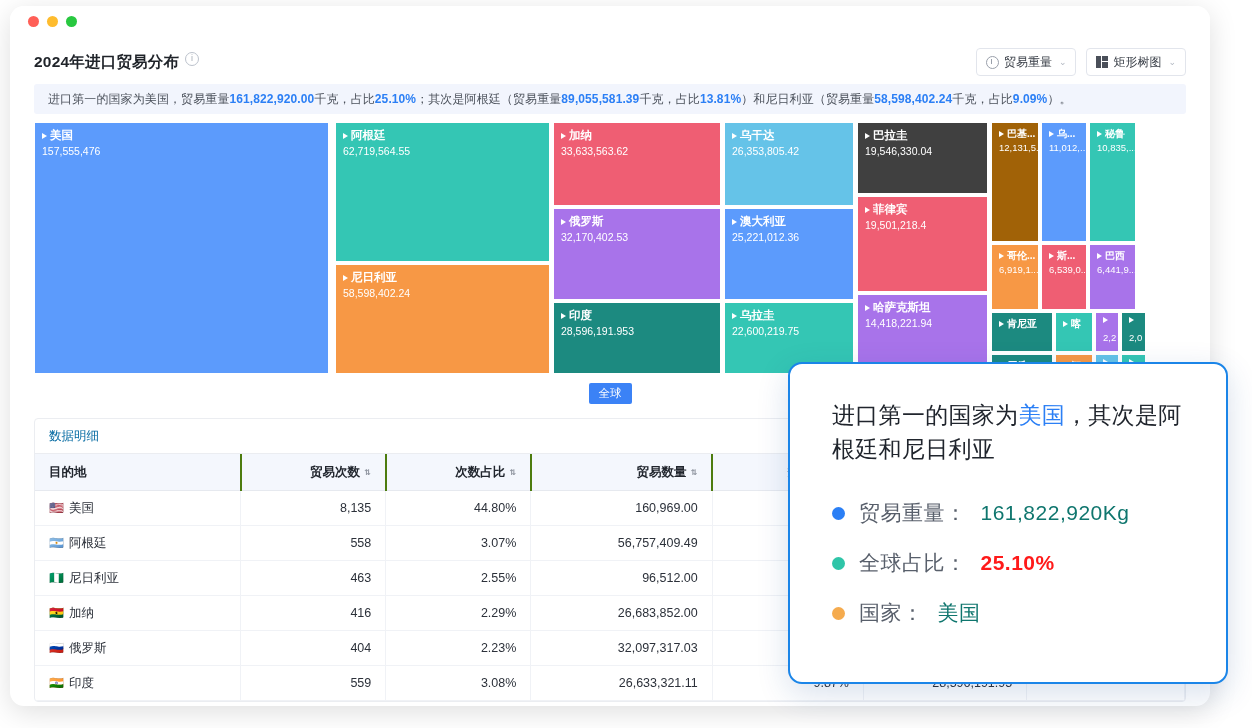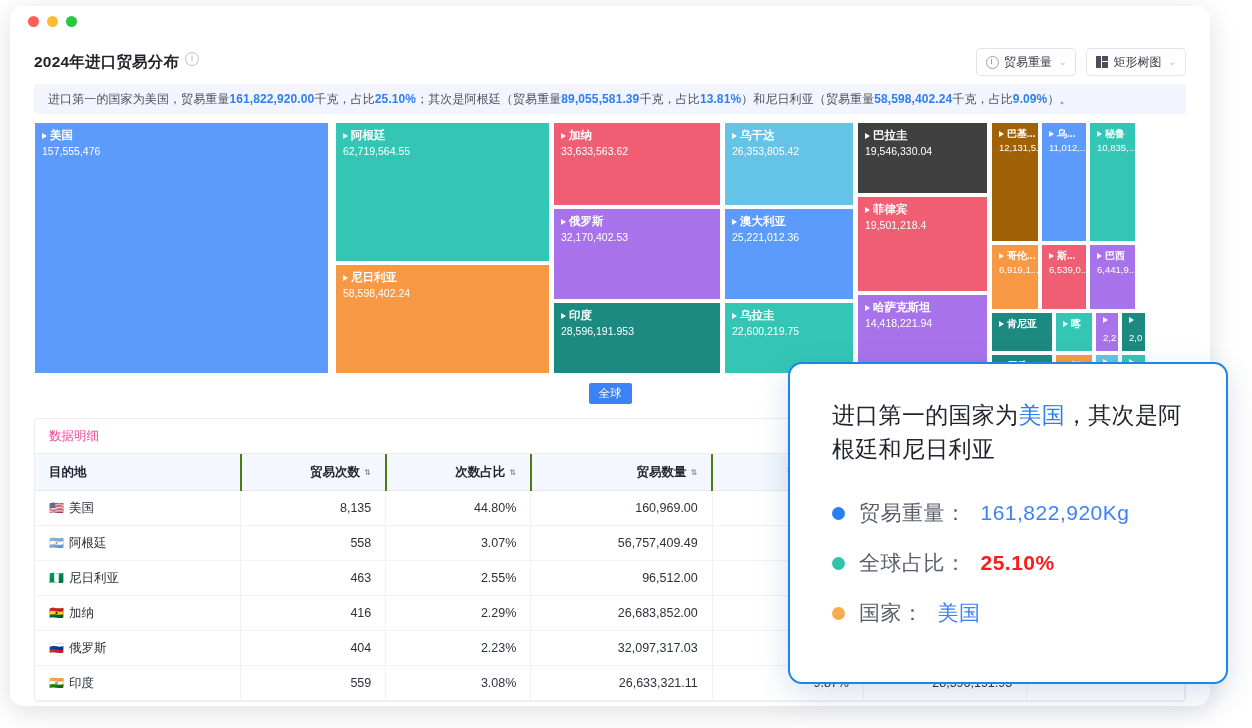--- a/index.html
+++ b/index.html
@@ -53,21 +53,21 @@
   .tile .tv{position:absolute;left:7px;top:22px;font-size:10.5px;color:#fff;white-space:nowrap;font-weight:400;}
   .tile.tiny .tl{font-size:10px;top:4px;}
   .tile.tiny .tv{font-size:9.5px;top:19px;}
   .tri{display:inline-block;width:0;height:0;border-left:5px solid #fff;border-top:3.5px solid transparent;border-bottom:3.5px solid transparent;}
 
   .globalbar{display:flex;justify-content:center;margin-top:9px;}
   .globalbtn{background:#3b82f6;color:#fff;font-size:11.5px;padding:3px 10px;border-radius:2px;font-weight:500;}
 
   
   .table-wrap{margin-top:14px;border:1px solid #ebedf1;border-radius:4px;overflow:hidden;background:#fff;}
-  .table-cap{height:34px;display:flex;align-items:center;padding-left:14px;font-size:12.5px;color:#ec4899;font-weight:500;border-bottom:1px solid #ebedf1;}
+  .table-cap{height:34px;display:flex;align-items:center;padding-left:14px;font-size:12.5px;color:#0369a1;font-weight:500;border-bottom:1px solid #ebedf1;}
   table{width:100%;border-collapse:collapse;table-layout:fixed;}
   th{
     background:#f4f7fd;font-size:12.5px;color:#20252d;font-weight:700;height:36px;
     border-right:2px solid #4d7c0f;border-bottom:1px solid #e6e9ef;padding:0 14px;white-space:nowrap;
   }
   th.l{text-align:left;}
   th.r{text-align:right;}
   th .sortico{display:inline-block;margin-left:4px;font-size:8px;color:#8b919c;line-height:1;vertical-align:1px;}
   td{
     font-size:12.5px;color:#2c313a;height:34px;border-right:1px solid #f0f2f6;border-bottom:1px solid #f0f2f6;
@@ -90,21 +90,21 @@
     background:#fff;border:2.5px solid #1b85e8;border-radius:14px;
     box-sizing:border-box;padding:34px 30px 0 42px;
     box-shadow:0 10px 32px rgba(20,70,140,.16);
   }
   .tt-title{font-size:23px;line-height:34px;color:#20252d;font-weight:400;letter-spacing:.3px;}
   .tt-title b{color:#2b7ff5;font-weight:400;}
   .tt-list{margin-top:22px;}
   .tt-row{display:flex;align-items:center;gap:14px;height:50px;}
   .tt-bullet{width:13px;height:13px;border-radius:50%;flex:none;}
   .tt-label{font-size:21px;color:#585f6b;letter-spacing:.5px;}
-  .tt-value{font-size:21px;color:#3b82f6;letter-spacing:.5px;}
+  .tt-value{font-size:21px;color:#0f766e;letter-spacing:.5px;}
   .tt-value.red{color:#ff1a1a;font-weight:700;}
 </style>
 </head>
 <body>
 
 <div class="window">
 
   <div class="titlebar">
     <span class="dot red"></span>
     <span class="dot amber"></span>

